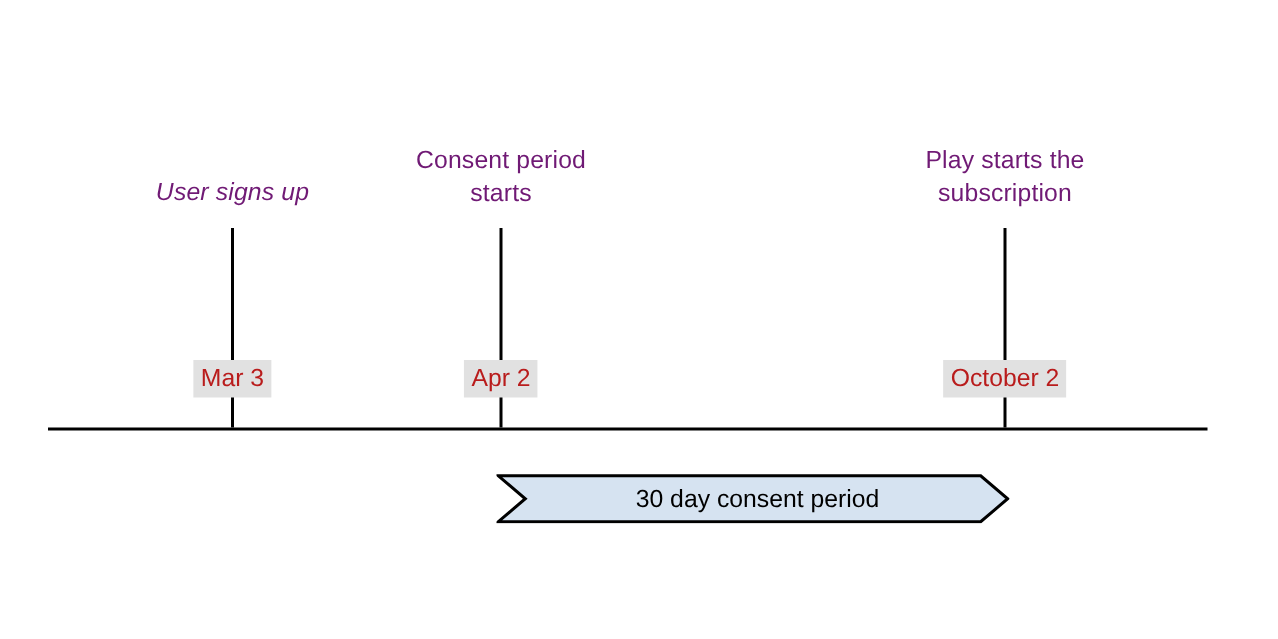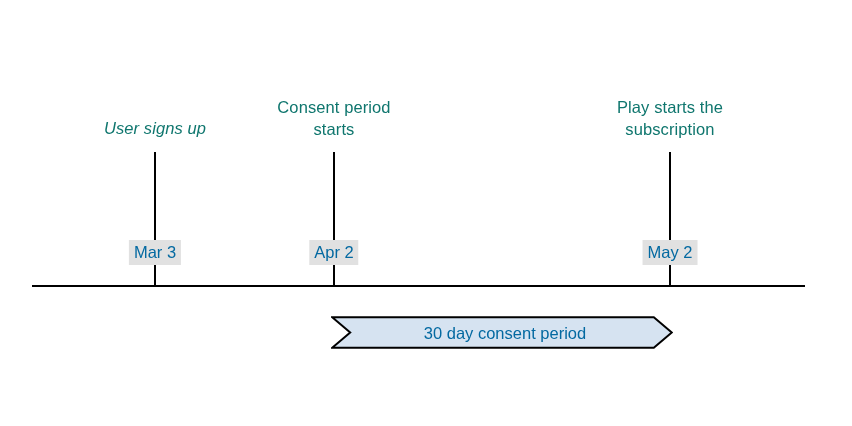--- a/index.html
+++ b/index.html
@@ -32,35 +32,35 @@
     top: 0;
     width: 0;
     height: 0;
   }
   .event-label {
     position: absolute;
     transform: translateX(-50%);
     text-align: center;
     font-size: 16.5px;
     line-height: 22px;
-    color: #0f766e;
+    color: #701a75;
     white-space: pre;
     letter-spacing: 0.1px;
   }
   .event-tick {
     position: absolute;
     width: 2px;
     background: #000000;
     transform: translateX(-50%);
   }
   .event-date {
     position: absolute;
     transform: translateX(-50%);
     background: #e1e1e1;
-    color: #0369a1;
+    color: #b91c1c;
     font-size: 16.5px;
     line-height: 22px;
     padding: 1px 5px 2px 5px;
     white-space: nowrap;
   }
 
   
   .banner {
     position: absolute;
     display: flex;
@@ -71,21 +71,21 @@
     position: absolute;
     left: 0;
     top: 0;
     display: block;
   }
   .banner-text {
     position: relative;
     z-index: 2;
     font-size: 16.5px;
     line-height: 20px;
-    color: #0369a1;
+    color: #000000;
     white-space: nowrap;
     text-align: center;
     width: 100%;
     padding-left: 6px;
   }
 </style>
 </head>
 <body>
 
 <div id="diagram-root" style="background: rgb(255, 255, 255);">
@@ -102,21 +102,21 @@
     <div class="event-label" style="left: 334px; top: 96px;">Consent period
 starts</div>
     <div class="event-tick" style="left: 334px; top: 152px; height: 133px; background: rgb(0, 0, 0);"></div>
     <div class="event-date" style="left: 334px; top: 240px; background: rgb(225, 225, 225);">Apr 2</div>
   </div>
 
   <div class="event">
     <div class="event-label" style="left: 670px; top: 96px;">Play starts the
 subscription</div>
     <div class="event-tick" style="left: 670px; top: 152px; height: 133px; background: rgb(0, 0, 0);"></div>
-    <div class="event-date" style="left: 670px; top: 240px; background: rgb(225, 225, 225);">May 2</div>
+    <div class="event-date" style="left: 670px; top: 240px; background: rgb(225, 225, 225);">October 2</div>
   </div>
 
   <div class="banner" style="left: 331px; top: 316px; width: 342px; height: 33px;">
     <svg xmlns="http://www.w3.org/2000/svg" width="342" height="33" viewBox="0 0 342 33">
         <polygon points="1.2,1.2 322.8,1.2 340.8,16.5 322.8,31.8 1.2,31.8 19.2,16.5" fill="#d6e3f1" stroke="#000000" stroke-width="2" stroke-linejoin="miter"></polygon>
       </svg>
     <div class="banner-text">30 day consent period</div>
   </div>
 
 </div>

